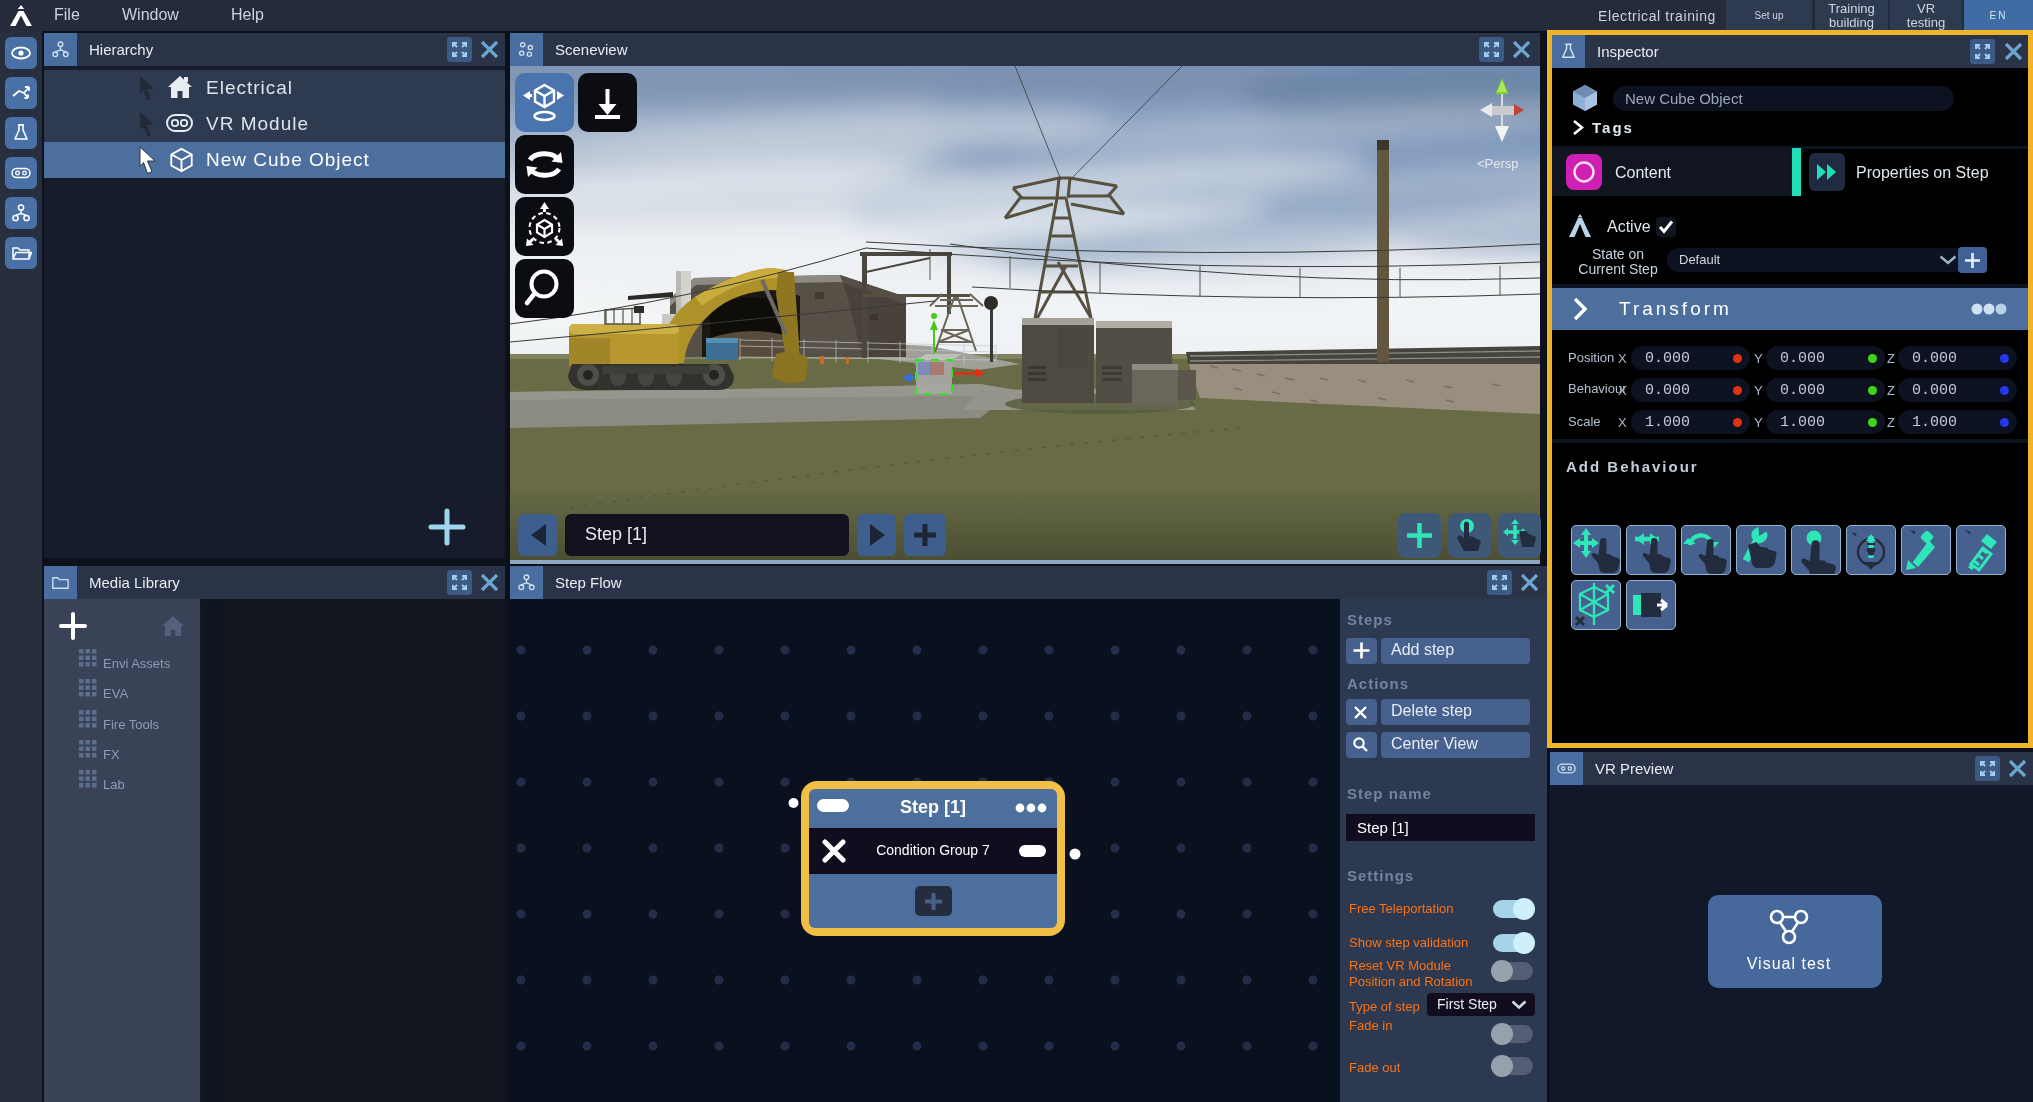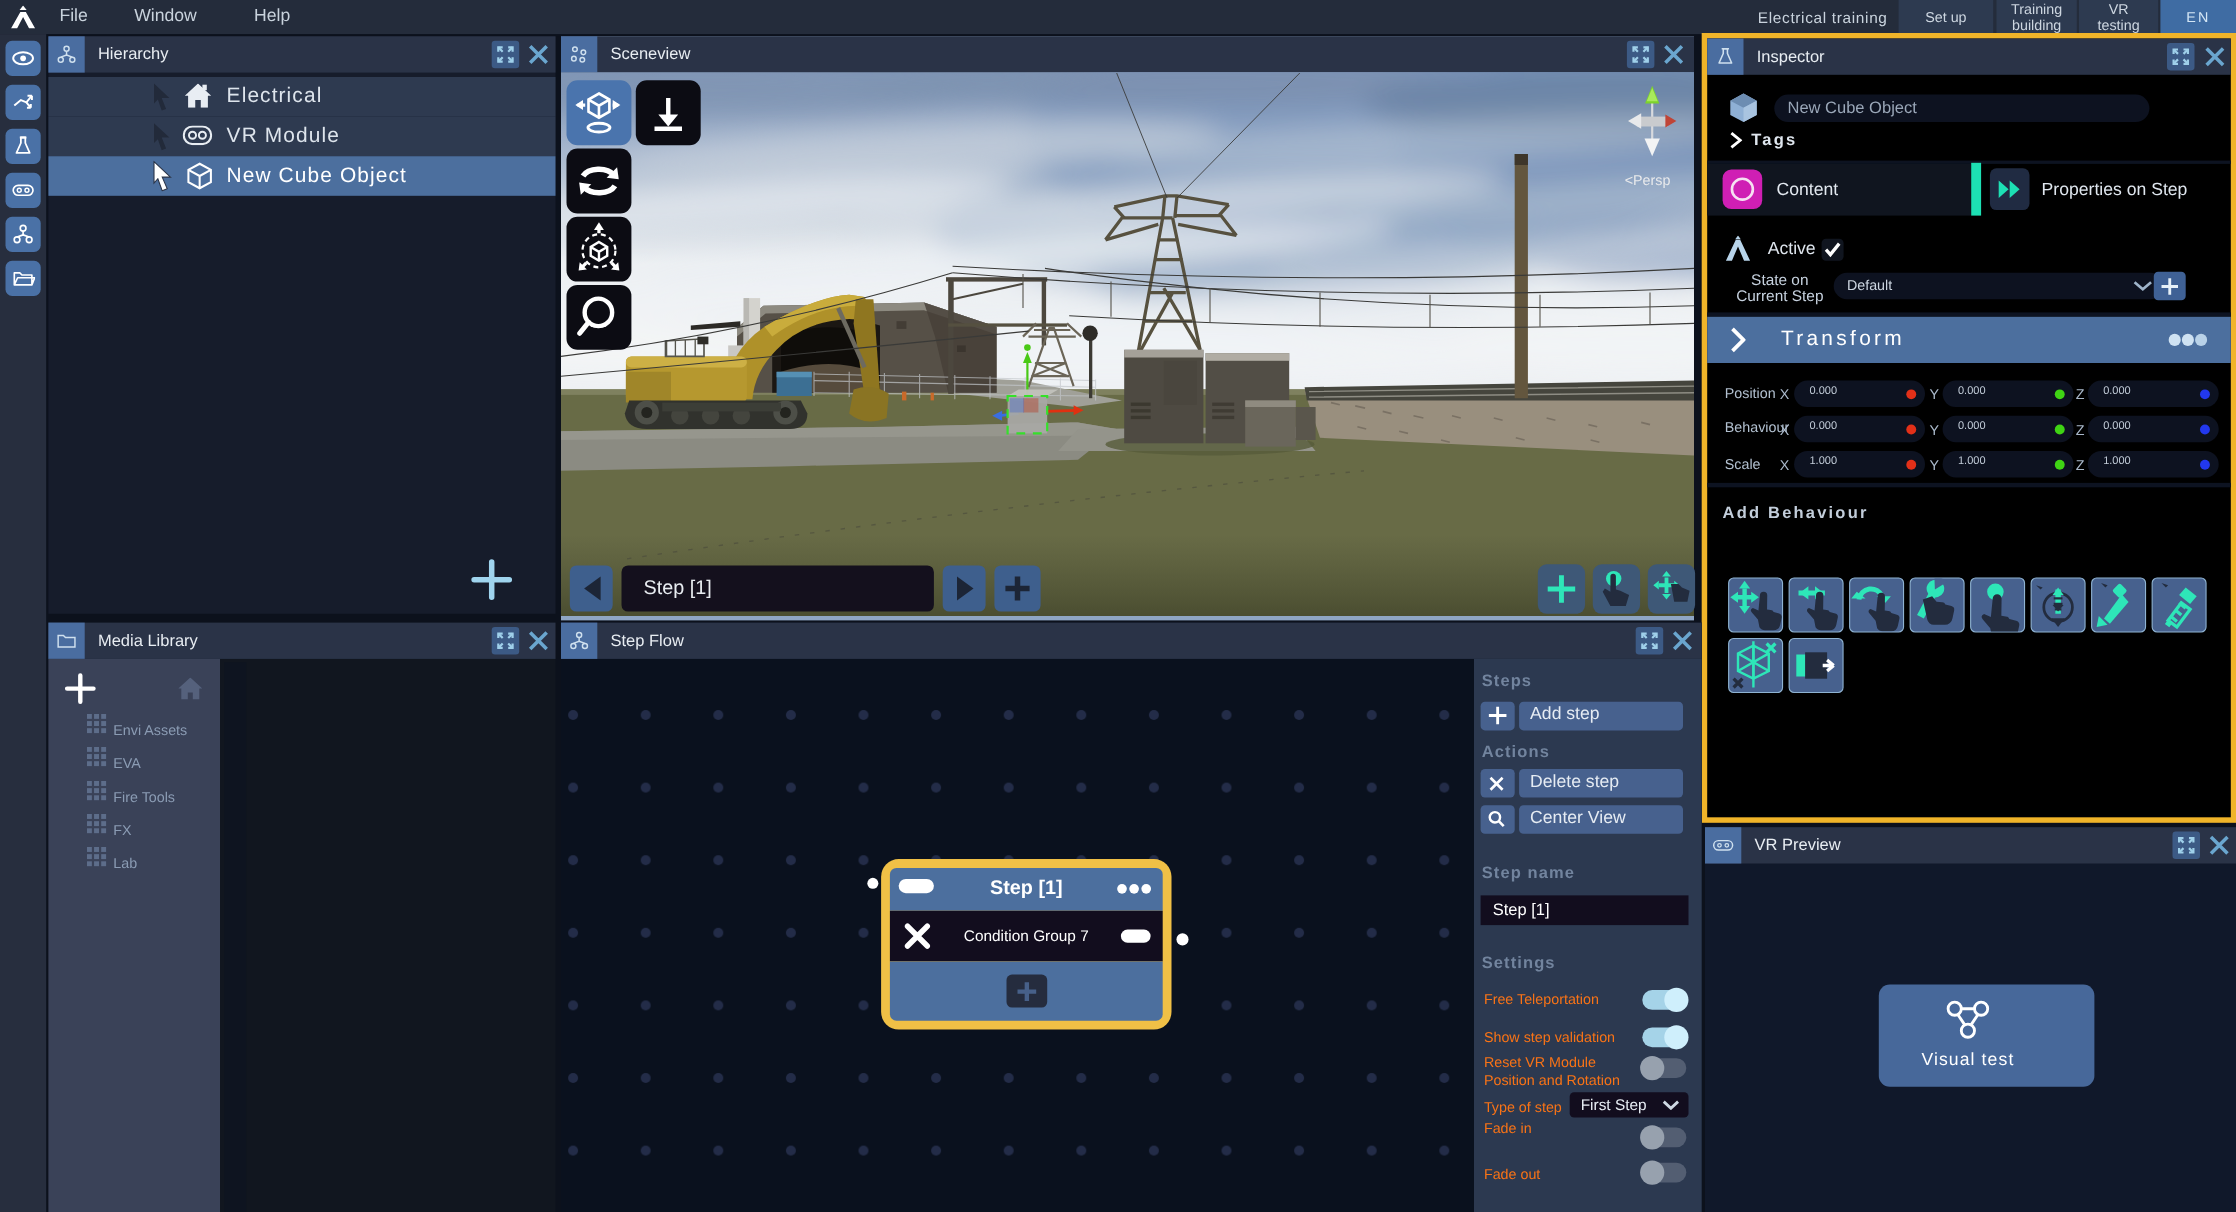--- a/index.html
+++ b/index.html
@@ -2,21 +2,21 @@
 <html><head>
 <meta charset="utf-8">
 <style>
 html,body{margin:0;padding:0;}
 body{width:2033px;height:1102px;background:#0c111c;font-family:"Liberation Sans",sans-serif;overflow:hidden;position:relative;}
 .abs{position:absolute;}
 
 #topbar{left:0;top:0;width:2033px;height:31px;background:#242c3b;}
 #logo{left:8px;top:5px;width:26px;height:21px;}
 .menu{color:#c9d3dd;font-size:16px;top:6px;}
-.ttab{top:0;height:31px;color:#cdd6e0;font-size:13px;text-align:center;background:#2d3a50;}
+.ttab{top:0;height:31px;color:#cdd6e0;font-size:10px;text-align:center;background:#2d3a50;}
 
 #ltool{left:0;top:31px;width:42px;height:1071px;background:#272e3e;}
 .lbtn{left:5px;width:32px;height:32px;background:#4a71a6;border-radius:6px;}
 .lbtn svg{position:absolute;left:5px;top:5px;}
 
 .phead{height:33px;background:#2a3347;}
 .ptab{left:0;top:0;width:33px;height:33px;background:#4a6da0;}
 .ptab svg{position:absolute;left:6px;top:6px;}
 .ptitle{color:#e8edf2;font-size:15px;top:8px;}
 .wbtn{top:4px;width:25px;height:25px;background:#3c5a85;border-radius:3px;}
@@ -44,21 +44,21 @@
 .tgl .knob{position:absolute;top:-2px;width:22px;height:22px;border-radius:11px;}
 .tgl.on .knob{right:-2px;background:#cfeffc;}
 .tgl.off .knob{left:-2px;background:#97a1ae;}
 
 #insp{left:1547px;top:30px;width:486px;height:718px;background:#f0b429;}
 #inspin{left:5px;top:5px;width:476px;height:708px;background:#000000;}
 .trlabel{left:16px;color:#b2c0d0;font-size:13px;}
 .sb1{width:59px;height:59px;background:#0c0c13;border-radius:10px;}
 .axl{position:absolute;color:#a9b8ca;font-size:13px;top:5px;}
 .pill{position:absolute;top:0;width:119px;height:24px;background:#0d1220;border-radius:12px;}
-.pill span{position:absolute;left:14px;top:4px;font-size:10px;color:#c2ccd8;}
+.pill span{position:absolute;left:14px;top:4px;font-size:15px;color:#c2ccd8;font-family:Liberation Mono, monospace;}
 .pill i{position:absolute;right:8px;top:8px;width:9px;height:9px;border-radius:5px;}
 .bhv{width:50px;height:50px;background:#47618e;border:1px solid #8fb3d2;border-radius:5px;box-sizing:border-box;}
 
 #vrprev{left:1550px;top:752px;width:483px;height:350px;background:#10182a;}
 .dk{background:#0d1220;border-radius:12px;color:#c2cbd6;}
 </style>
 </head>
 <body>
 
 <div class="abs" id="topbar"></div>
@@ -888,21 +888,21 @@
     <div class="abs wbtn" style="left:425px;"><svg width="25" height="25" viewBox="0 0 25 25">
           <g stroke="#9fd0ea" stroke-width="2" fill="none">
             <path d="M6 10 L6 6 L10 6 M15 6 L19 6 L19 10 M19 15 L19 19 L15 19 M10 19 L6 19 L6 15"></path>
             <path d="M6 6 l4 4 M19 6 l-4 4 M19 19 l-4 -4 M6 19 l4 -4"></path>
           </g>
         </svg></div>
     <div class="abs xbtn" style="left:455px;"><svg width="25" height="25" viewBox="0 0 25 25">
           <path d="M5 5 L20 20 M20 5 L5 20" stroke="#6aa6cf" stroke-width="3.2"></path>
         </svg></div>
   </div>
-  <div class="abs" style="left:158px;top:143px;width:196px;height:93px;background:#47689a;border-radius:10px;">
+  <div class="abs" style="left:158px;top:143px;width:174px;height:93px;background:#47689a;border-radius:10px;">
     <svg style="position:absolute;left:57px;top:12px;" width="48" height="42" viewBox="0 0 48 42">
         <g fill="none" stroke="#fff" stroke-width="2.6">
           <circle cx="12" cy="10" r="6"></circle>
           <circle cx="36" cy="10" r="6"></circle>
           <circle cx="24" cy="30" r="6"></circle>
           <path d="M18 10 L30 10 M15 15.5 L21 24.5 M33 15.5 L27 24.5"></path>
         </g>
       </svg>
     <div style="position:absolute;left:0;width:162px;top:60px;text-align:center;color:#fff;font-size:16px;letter-spacing:1px;">Visual test</div>
   </div>

